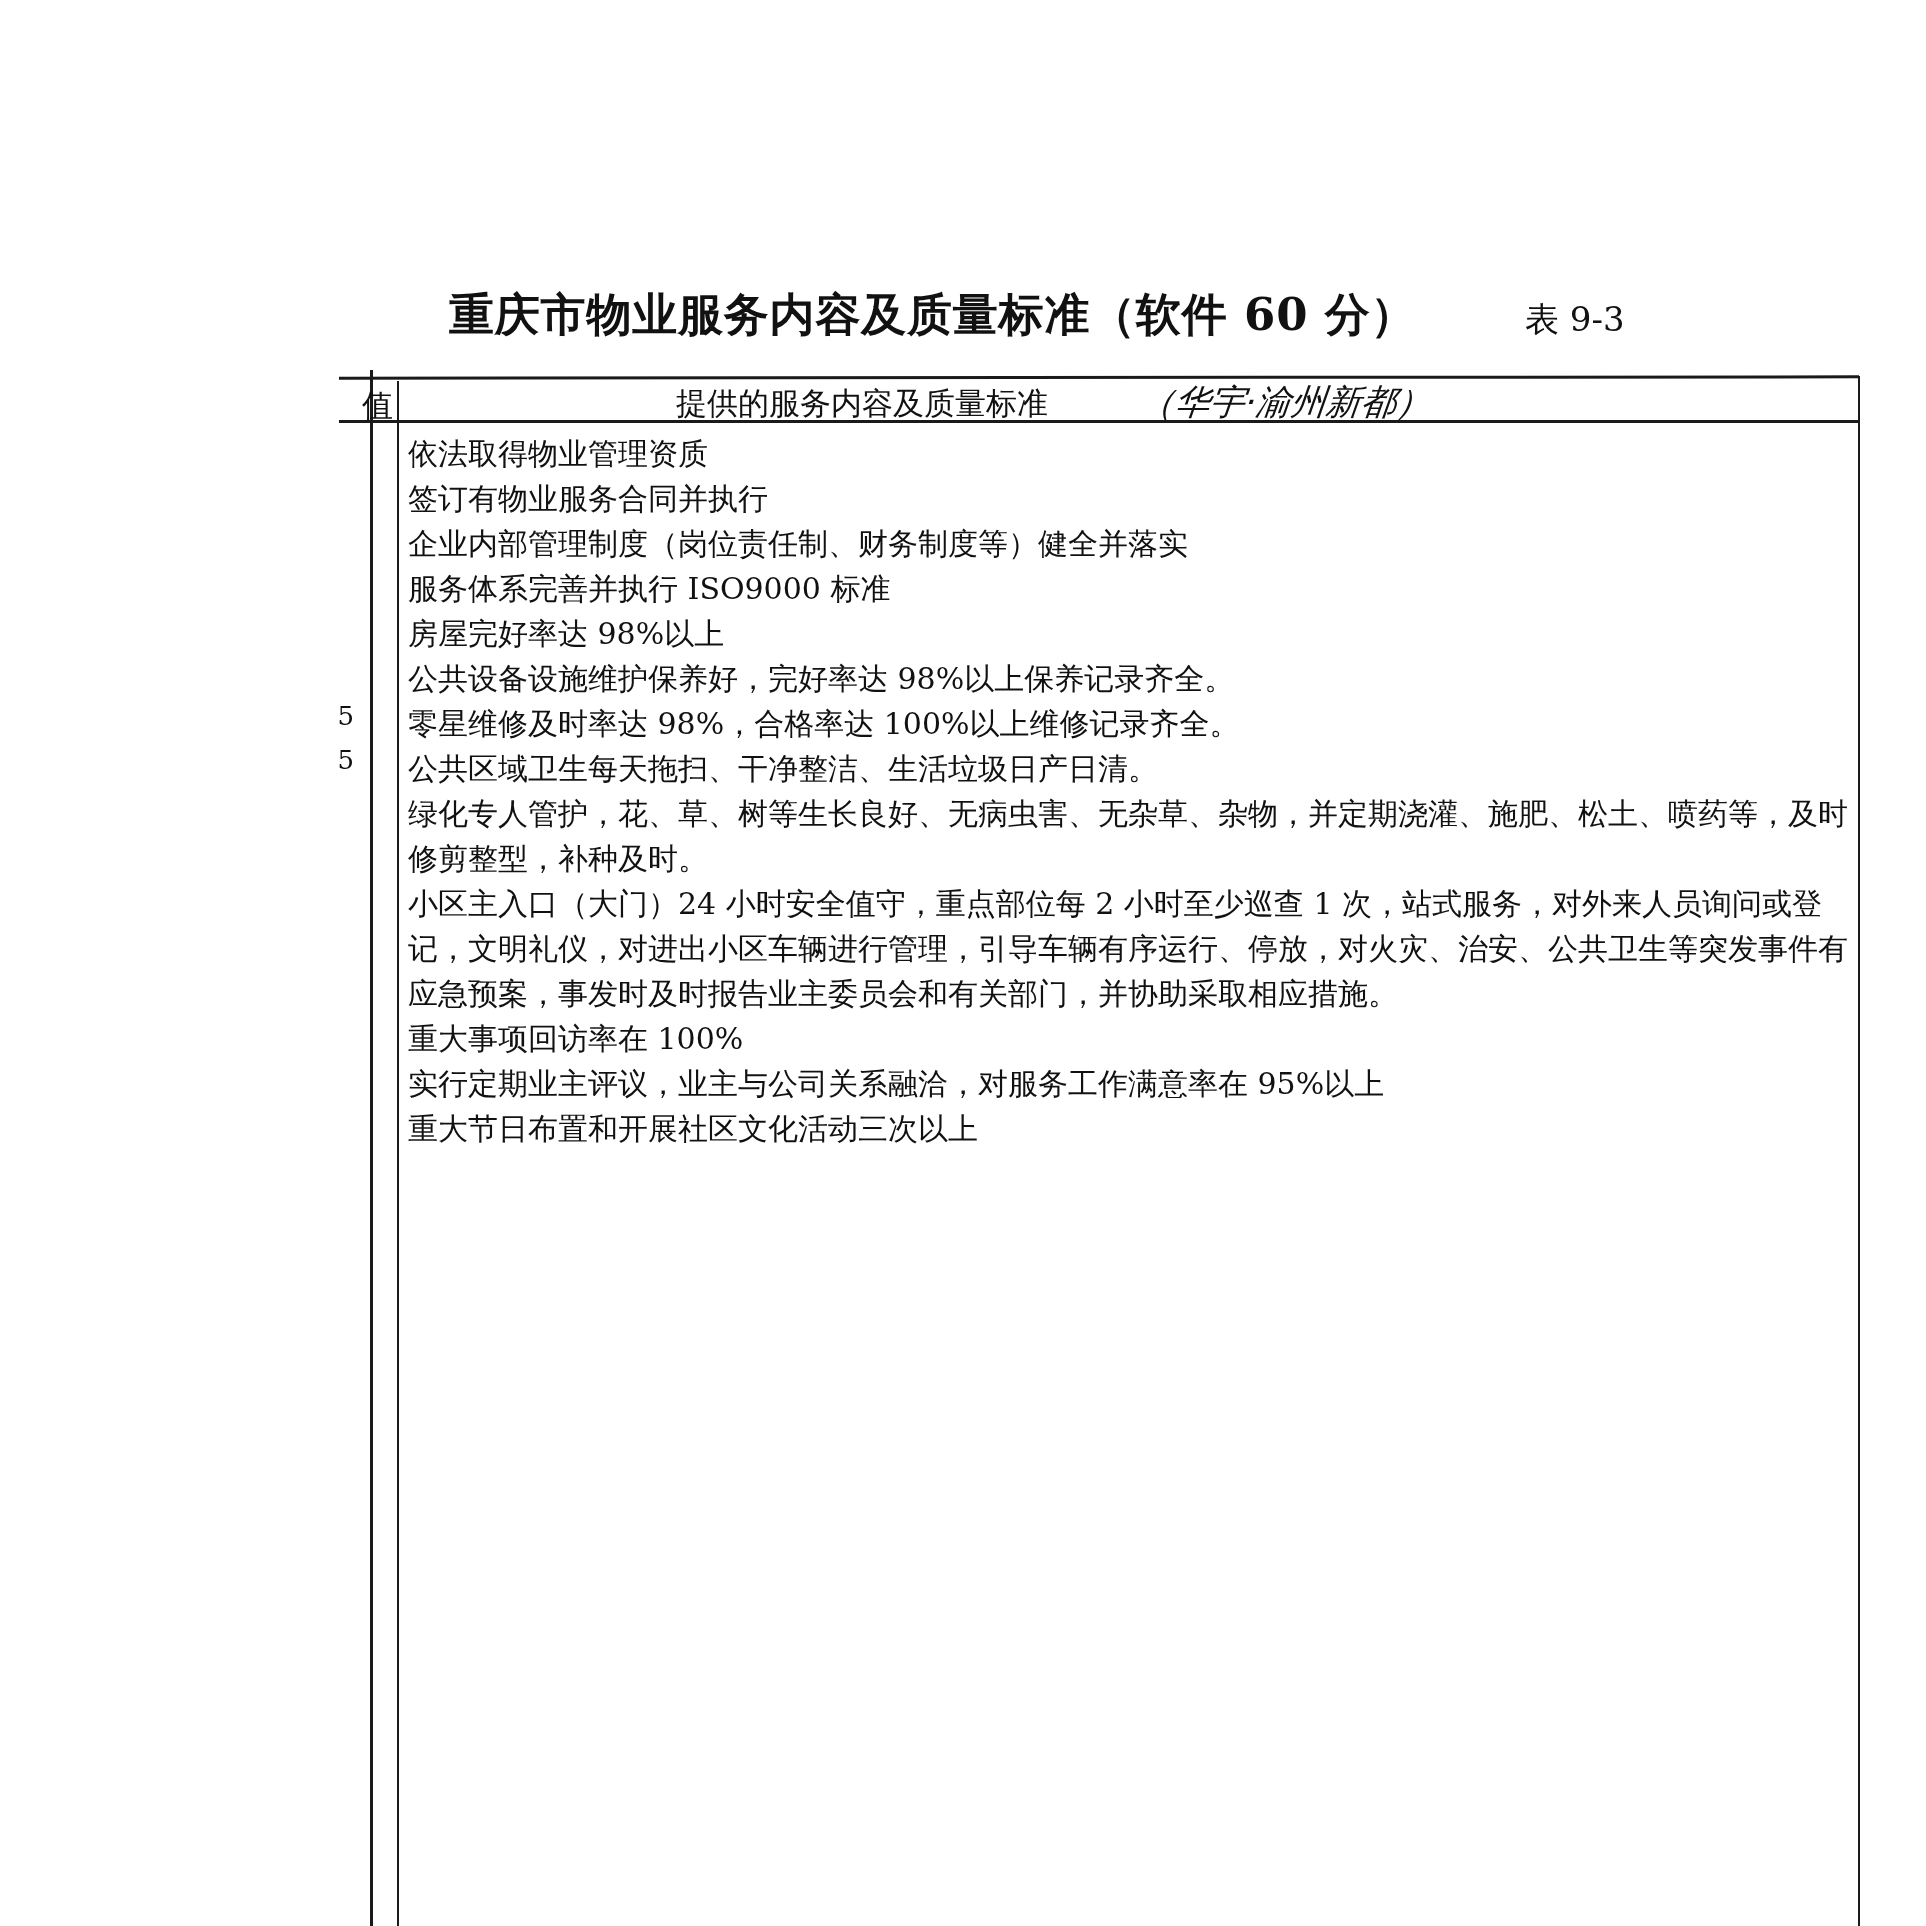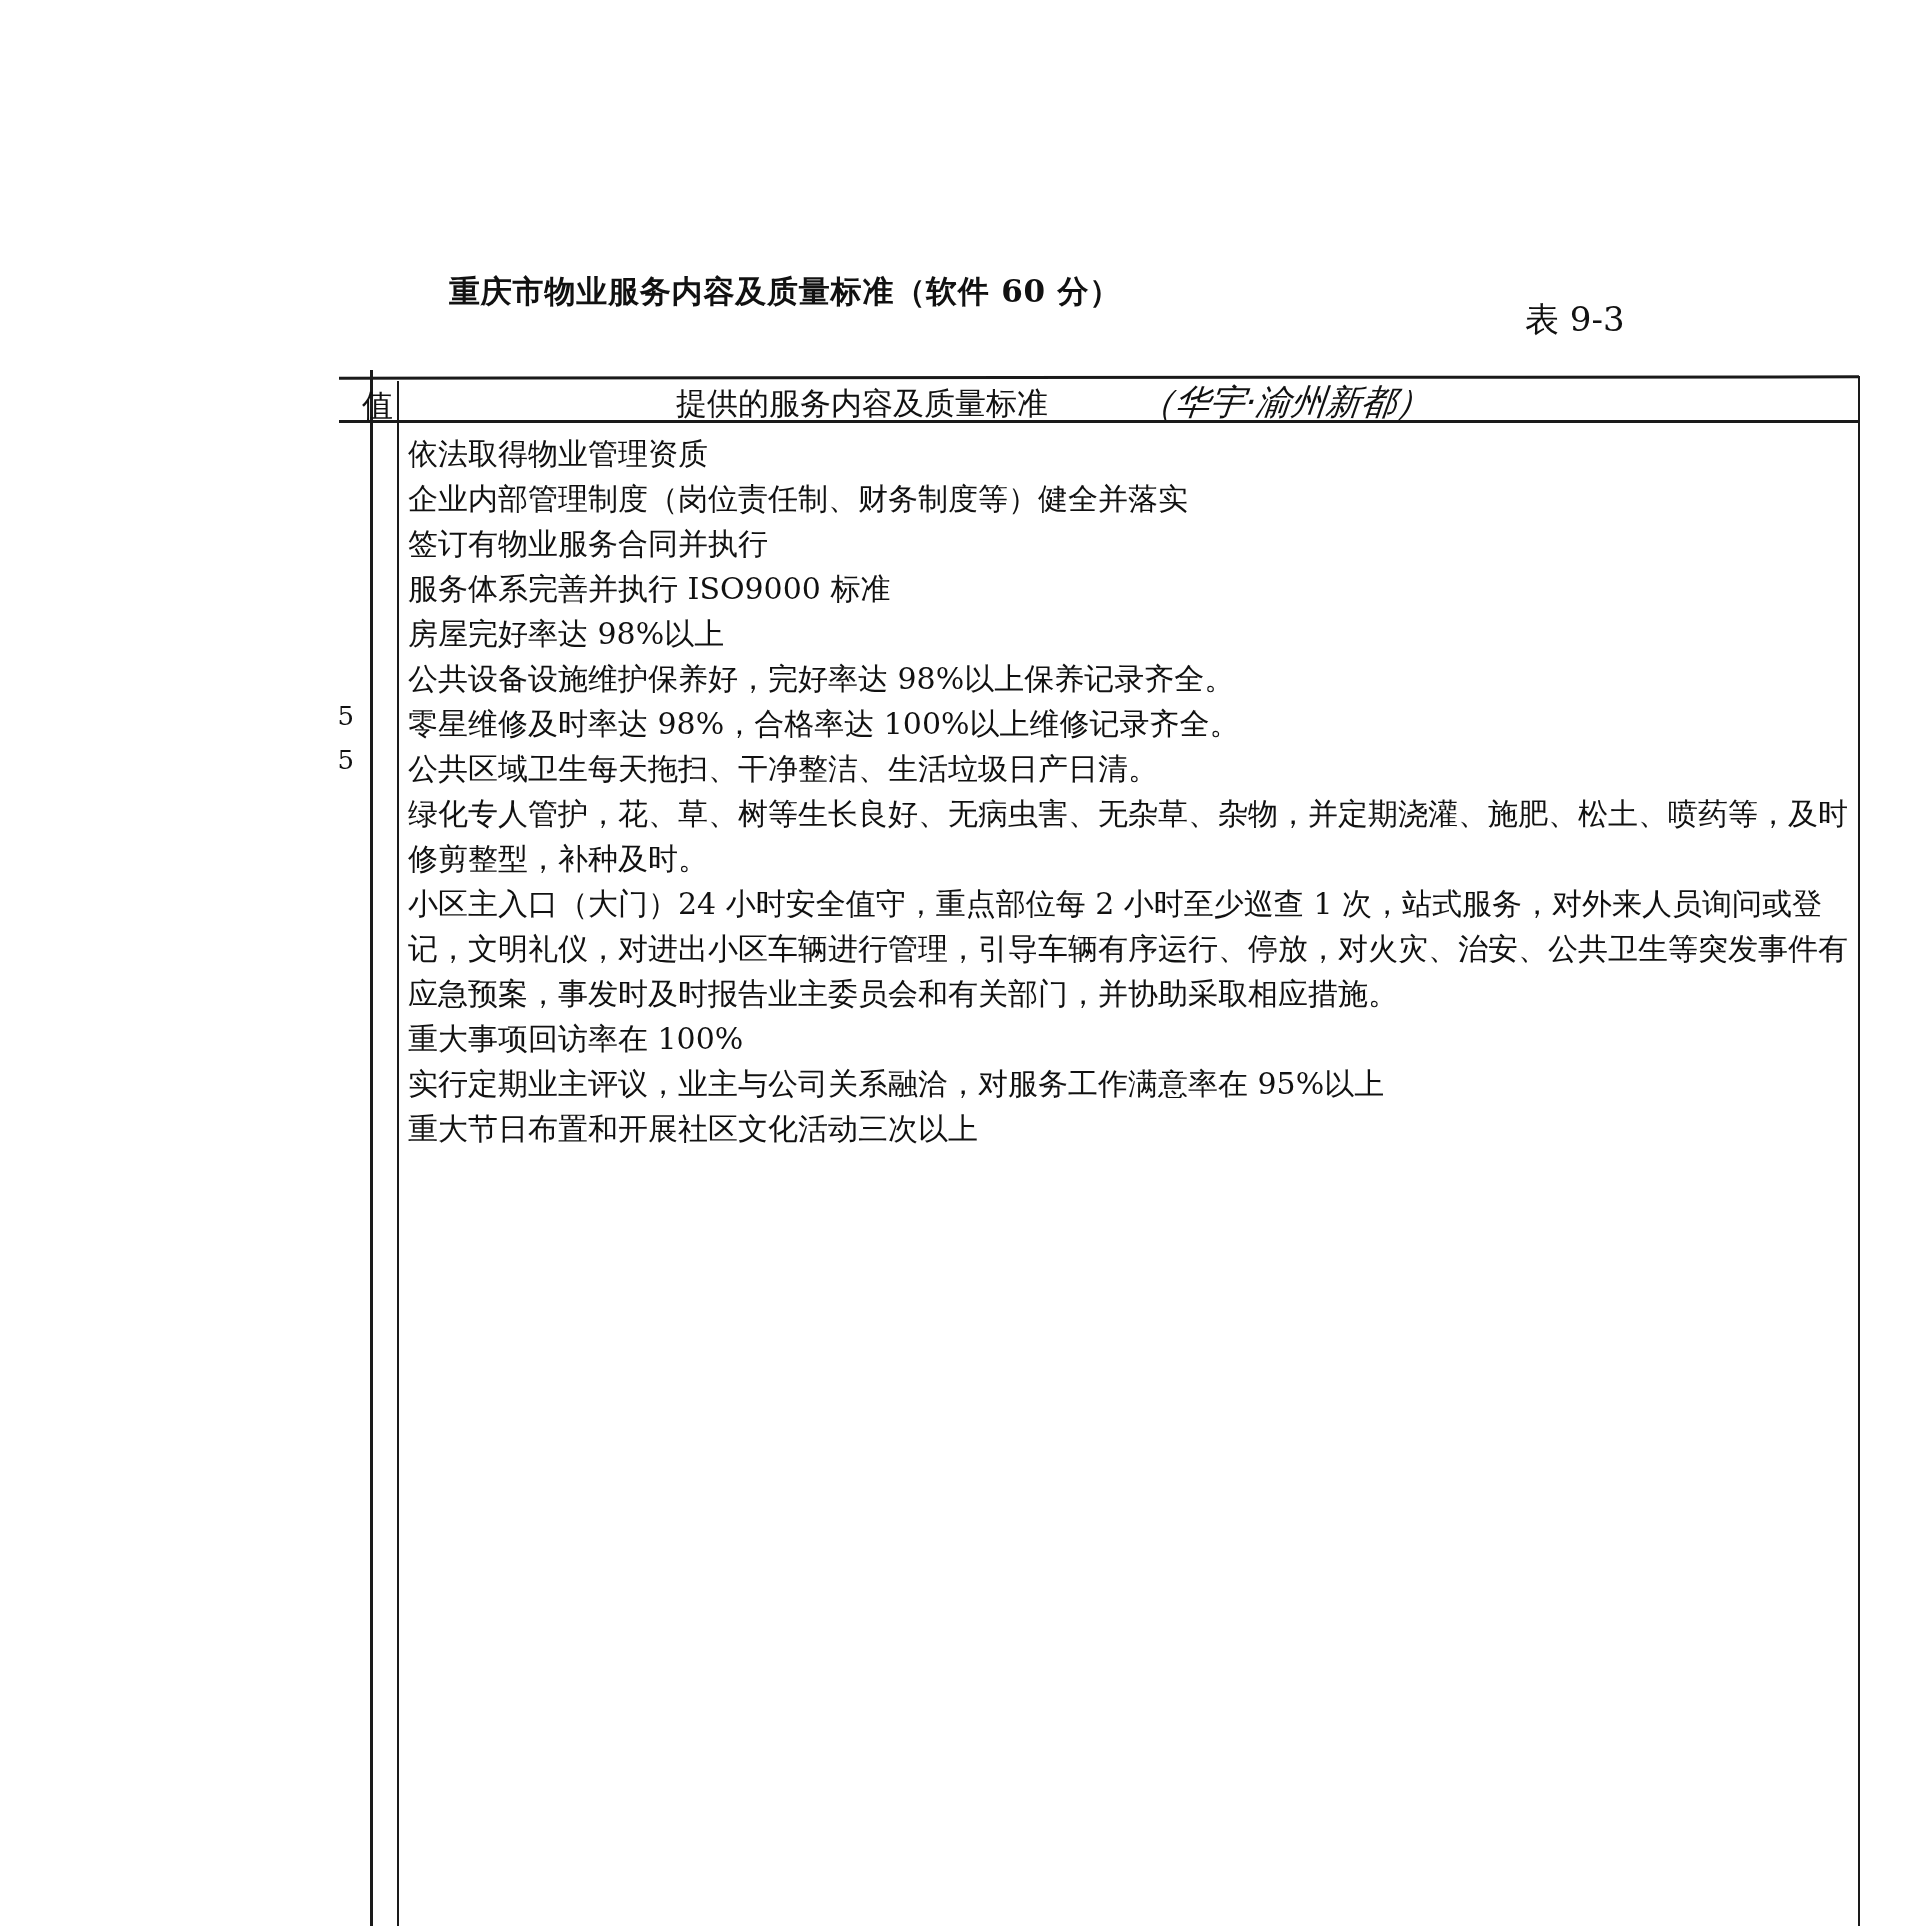--- a/index.html
+++ b/index.html
@@ -1,22 +1,22 @@
 <!DOCTYPE html>
 <html style="font-size:6.2px"><head>
 <meta charset="utf-8">
 <style>
   html, body { margin: 0; padding: 0; background: #ffffff; }
   body {
     width: 1948px; height: 2692px; position: relative; overflow: hidden;
     font-family: "DejaVu Serif", "Liberation Serif", serif; color: #111;
   }
   .title {
-    position: absolute; left: 449px; top: 271px;
-    font-size: 31px; font-weight: bold; letter-spacing: 0.8px; white-space: nowrap; text-align: center;
+    position: absolute; left: 449px; top: 285px;
+    font-size: 45px; font-weight: bold; letter-spacing: 0.8px; white-space: nowrap; text-align: center;
   }
   .table-no {
     position: absolute; left: 1525px; top: 297px; font-size: 34px; white-space: nowrap;
   }
   
   .edge-line { position: absolute; left: 370px; top: 370px; width: 2.7px; height: 2080px; background: #1a1a1a; }
   .col-line { position: absolute; left: 397px; top: 381px; width: 1.9px; height: 1714px; background: #1a1a1a; }
   .right-line { position: absolute; left: 1858px; top: 376px; width: 1.9px; height: 1710px; background: #1a1a1a; }
   .hline { position: absolute; height: 3.1px; background: #1a1a1a; }
 
@@ -56,22 +56,22 @@
 
 <div class="hdr-left">值</div>
 <div class="hdr-main">提供的服务内容及质量标准</div>
 <div class="hdr-hand">（华宇·渝州新都）</div>
 
 <div class="score-mark" style="top:701px;">5</div>
 <div class="score-mark" style="top:745px;">5</div>
 
 <div class="items">
   <div class="item">依法取得物业管理资质</div>
+  <div class="item">签订有物业服务合同并执行</div>
   <div class="item">企业内部管理制度（岗位责任制、财务制度等）健全并落实</div>
-  <div class="item">签订有物业服务合同并执行</div>
   <div class="item">服务体系完善并执行 ISO9000 标准</div>
   <div class="item">房屋完好率达 98%以上</div>
   <div class="item">公共设备设施维护保养好，完好率达 98%以上保养记录齐全。</div>
   <div class="item">零星维修及时率达 98%，合格率达 100%以上维修记录齐全。</div>
   <div class="item">公共区域卫生每天拖扫、干净整洁、生活垃圾日产日清。</div>
   <div class="item">绿化专人管护，花、草、树等生长良好、无病虫害、无杂草、杂物，并定期浇灌、施肥、松土、喷药等，及时修剪整型，补种及时。</div>
   <div class="item">小区主入口（大门）24 小时安全值守，重点部位每 2 小时至少巡查 1 次，站式服务，对外来人员询问或登记，文明礼仪，对进出小区车辆进行管理，引导车辆有序运行、停放，对火灾、治安、公共卫生等突发事件有应急预案，事发时及时报告业主委员会和有关部门，并协助采取相应措施。</div>
   <div class="item">重大事项回访率在 100%</div>
   <div class="item">实行定期业主评议，业主与公司关系融洽，对服务工作满意率在 95%以上</div>
   <div class="item">重大节日布置和开展社区文化活动三次以上</div>

